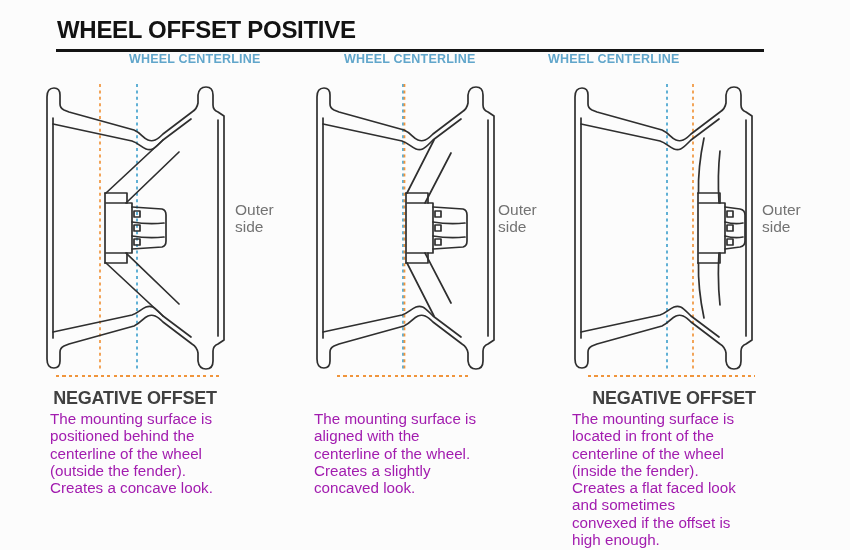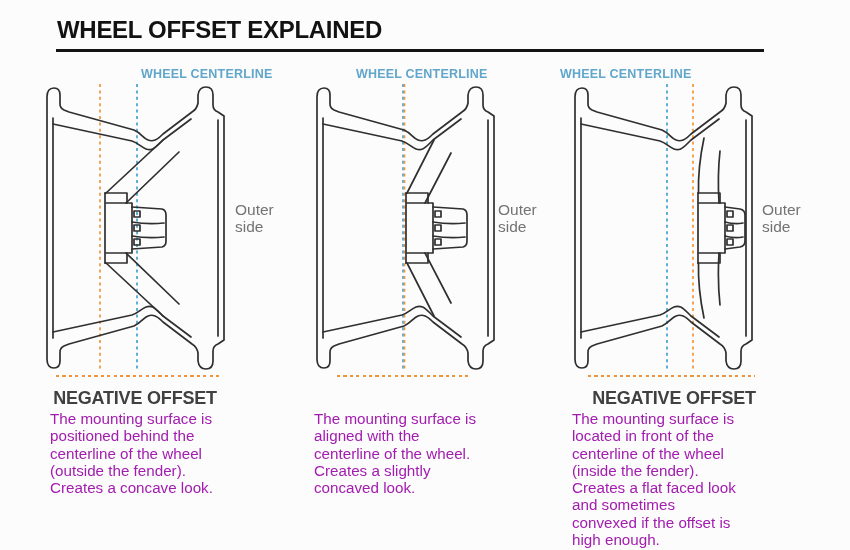--- a/index.html
+++ b/index.html
@@ -3,22 +3,22 @@
 <meta charset="utf-8">
 <style>
   html,body{margin:0;padding:0;}
   body{font-family:"Liberation Sans","DejaVu Sans",sans-serif;background:#ffffff;}
   #canvas{position:relative;width:850px;height:550px;background:#fcfcfc;overflow:hidden;}
 
   .page-title{position:absolute;left:57px;top:16px;font-size:24px;font-weight:800;
     letter-spacing:-0.3px;color:#121212;white-space:nowrap;}
   .title-rule{position:absolute;left:56px;top:49px;width:708px;height:2.5px;background:#141414;}
 
-  .cl-label{position:absolute;top:67px;font-size:12.5px;font-weight:700;letter-spacing:0.2px;
-    color:var(--label-blue,#61a6cb);white-space:nowrap;margin-left:12px;}
+  .cl-label{position:absolute;top:52px;font-size:12.5px;font-weight:700;letter-spacing:0.2px;
+    color:var(--label-blue,#61a6cb);white-space:nowrap;}
   .cl-label.p0{left:129px;} .cl-label.p1{left:344px;} .cl-label.p2{left:548px;}
 
   .outer-side{position:absolute;top:202px;font-size:15.5px;line-height:16.5px;color:#737373;
     white-space:pre-line;}
   .outer-side.p0{left:235px;} .outer-side.p1{left:498px;} .outer-side.p2{left:762px;}
 
   svg.wheel{position:absolute;top:82px;width:190px;height:292px;}
   svg.wheel.p0{left:42px;} svg.wheel.p1{left:312px;} svg.wheel.p2{left:570px;}
 
   .rimline{fill:none;stroke:var(--line-black,#2f2f2f);stroke-width:1.7;
@@ -38,21 +38,21 @@
 
   .desc{position:absolute;top:410px;width:205px;font-size:15.2px;line-height:17.3px;
     color:#a21caf;white-space:pre-line;}
   .desc.p0{left:50px;} .desc.p1{left:314px;} .desc.p2{left:572px;}
 </style>
 </head>
 <body>
 
 <div id="canvas">
 
-  <div class="page-title">WHEEL OFFSET EXPLAINED</div>
+  <div class="page-title">WHEEL OFFSET POSITIVE</div>
   <div class="title-rule"></div>
 
   <div class="cl-label p0">WHEEL CENTERLINE</div>
   <div class="cl-label p1">WHEEL CENTERLINE</div>
   <div class="cl-label p2">WHEEL CENTERLINE</div>
 
   <svg class="wheel p0" viewBox="0 0 190 292">
     <line class="dash-orange" x1="58" y1="2" x2="58" y2="290"></line>
     <line class="dash-blue" x1="95" y1="2" x2="95" y2="290"></line>
     <g>

